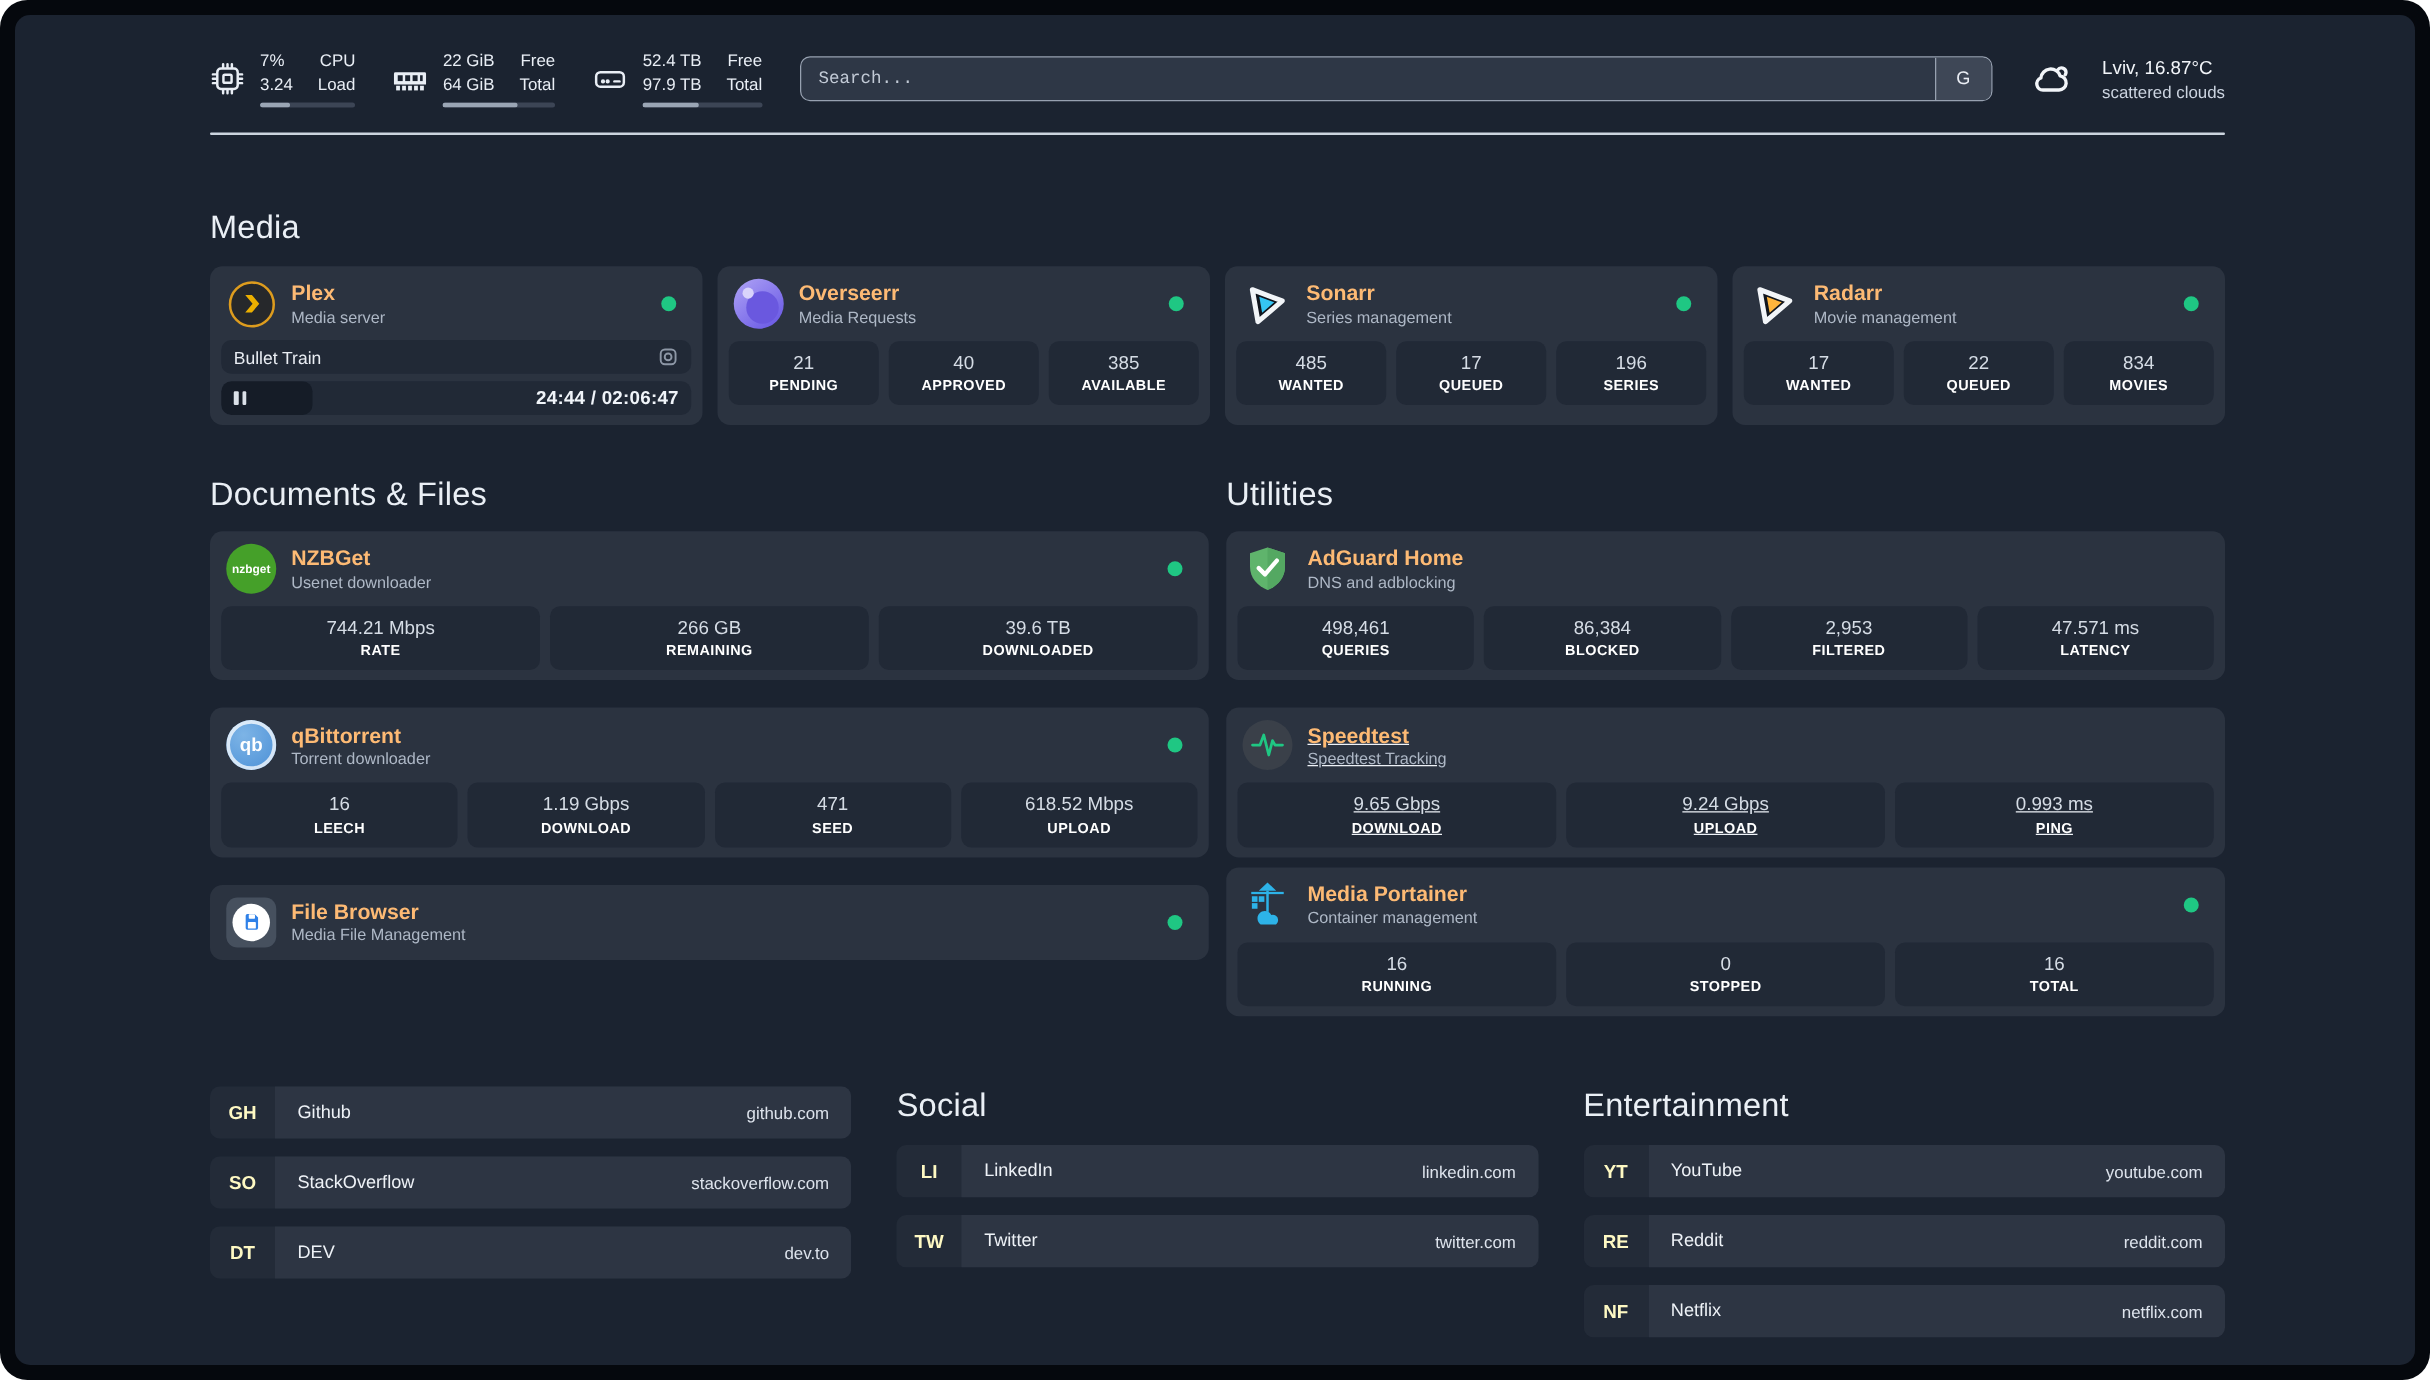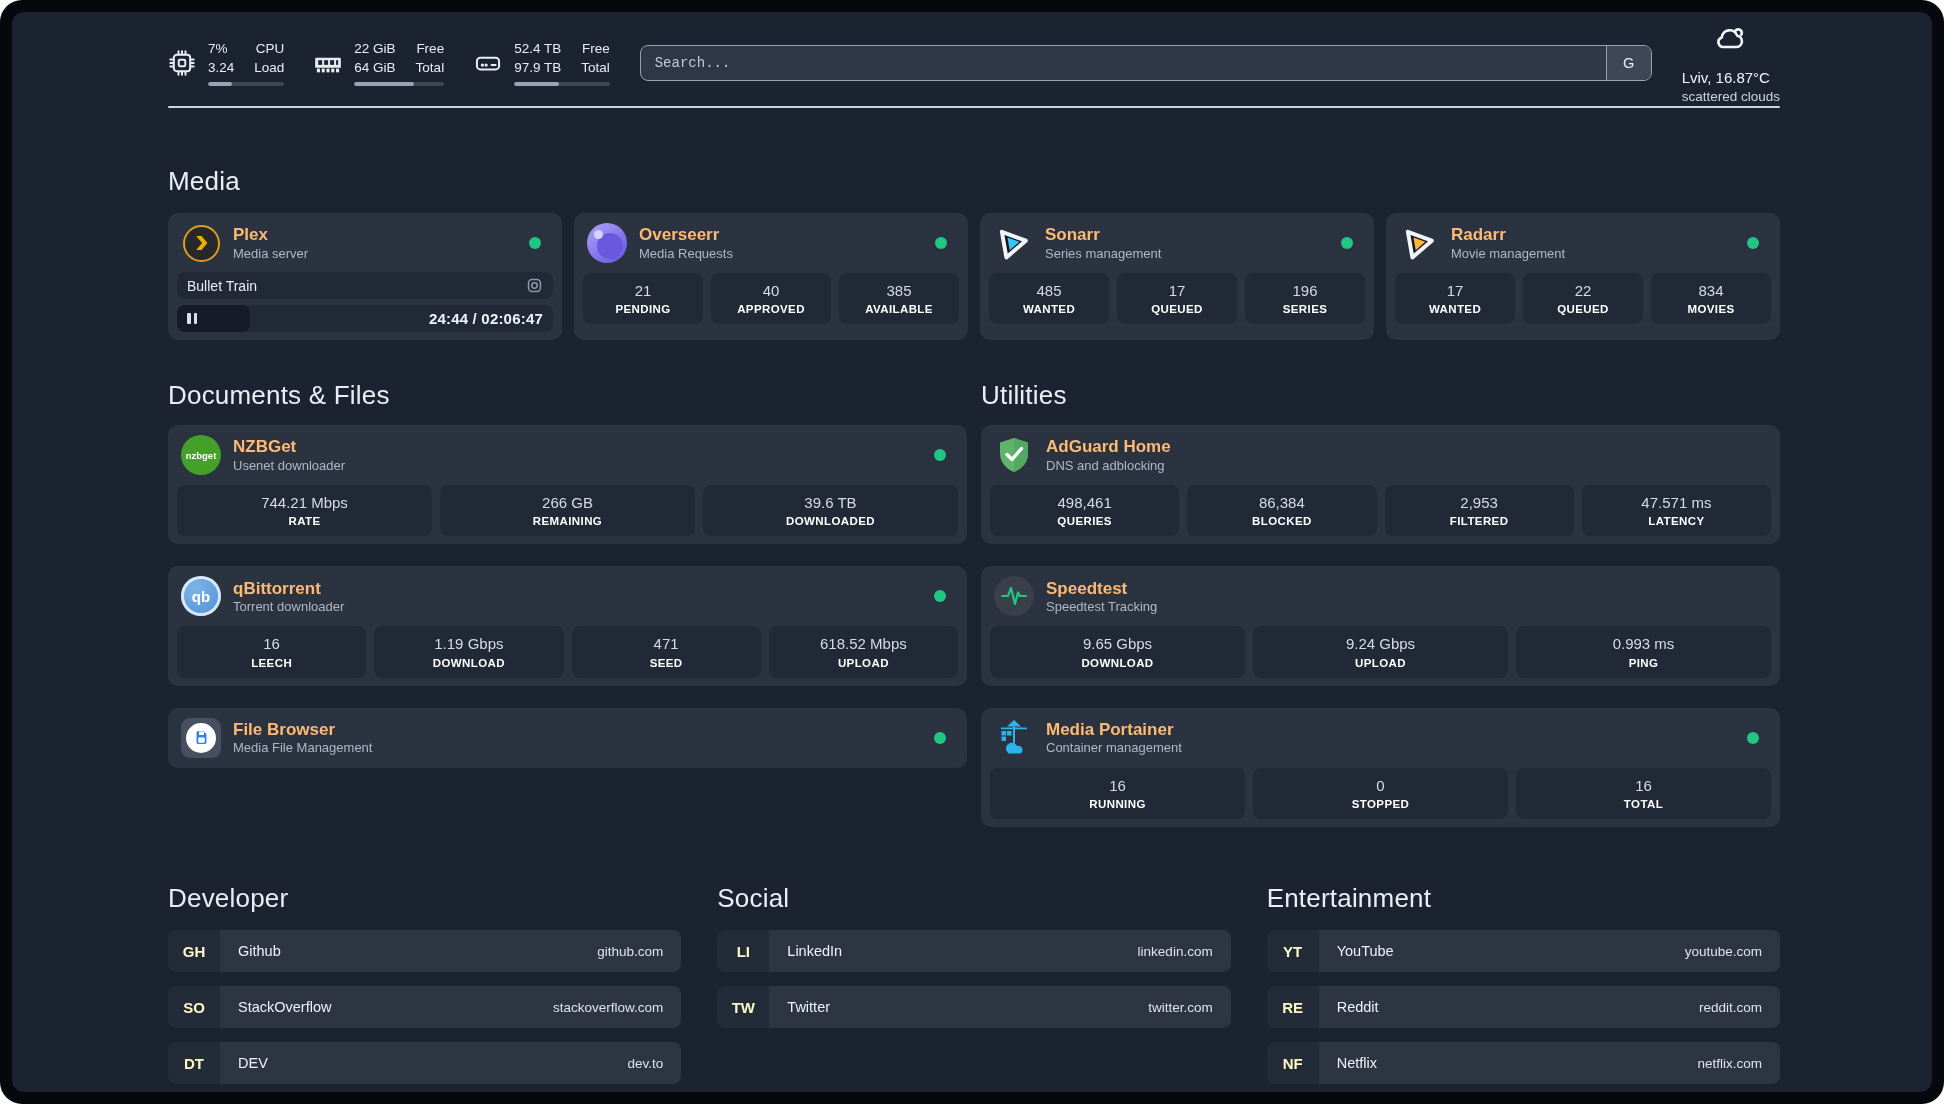--- a/index.html
+++ b/index.html
@@ -19,21 +19,21 @@
   .hcol.r{align-items:flex-end;}
   .hbar{margin-top:5px;height:4px;border-radius:2px;background:#3c4555;overflow:hidden;}
   .hbar>div{height:100%;background:#9aa5b4;border-radius:2px;}
   .search{flex:1;margin:0 30px;height:34px;border:1.5px solid #97a1b0;border-radius:8px;
           background:#2e3746;display:flex;align-items:stretch;overflow:hidden;}
   .search input{flex:1;background:transparent;border:none;outline:none;color:#e4e9f1;
           font-size:14px;padding:16px 14px;font-family:Liberation Mono, monospace;}
   .search input::placeholder{color:#c2cad6;}
   .gbtn{width:44px;background:#3e4756;border-left:1.5px solid #97a1b0;display:flex;align-items:center;
         justify-content:center;font-size:14.5px;color:#eaeef4;cursor:pointer;}
-  .weather{display:flex;gap:11px;align-items:center;white-space:nowrap;flex-direction:column;}
+  .weather{display:flex;gap:22px;align-items:center;white-space:nowrap;}
   .wicon{width:36px;height:36px;color:#f2f5f9;}
   .wline1{font-size:15px;color:#f2f5f9;line-height:1.4;}
   .wline2{font-size:13.5px;color:#ccd4e0;line-height:1.3;}
   .divider{height:2px;background:#ccd4de;border-radius:1px;margin-top:16px;}
 
   
   .sec-h{font-size:26px;font-weight:500;color:#eaeff5;letter-spacing:.2px;}
   .media-h{margin-top:58px;}
   .media-row{display:grid;grid-template-columns:repeat(4,1fr);gap:12px;margin-top:16px;}
   .two-col{display:grid;grid-template-columns:1fr 1fr;gap:14px;margin-top:40px;}
@@ -445,21 +445,21 @@
             <div class="sv">2,953</div>
                 <div class="sl">FILTERED</div>
           </div>
           <div class="stat">
             <div class="sv">47.571 ms</div>
                 <div class="sl">LATENCY</div>
           </div>
         </div>
       </div>
 
-      <div class="card" style="margin-bottom:22px;">
+      <div class="card" style="margin-bottom:8px;text-decoration:underline;">
         <div class="card-hd">
           <span class="appicon">
             <span class="ic-circle spt">
               <svg viewBox="0 0 40 40" width="40" height="40">
                 <polyline points="8,20 14,20 17,12 21,28 24,16.5 26,20 32,20" fill="none" stroke="#1fc783" stroke-width="2.2" stroke-linecap="round" stroke-linejoin="round"></polyline>
               </svg>
             </span>
           </span>
           <div>
             <div class="nm">Speedtest</div>
@@ -515,21 +515,20 @@
                 <div class="sl">TOTAL</div>
           </div>
         </div>
       </div>
     </div>
   </div>
 
   <div class="bm-grid">
 
     <div class="bm-col">
-      <div class="sec-h">Developer</div>
       <div class="bm-row">
         <div class="bm-abbr">GH</div>
         <div class="bm-body">
           <span class="bm-name">Github</span>
           <span class="bm-url">github.com</span>
         </div>
       </div>
       <div class="bm-row">
         <div class="bm-abbr">SO</div>
         <div class="bm-body">

